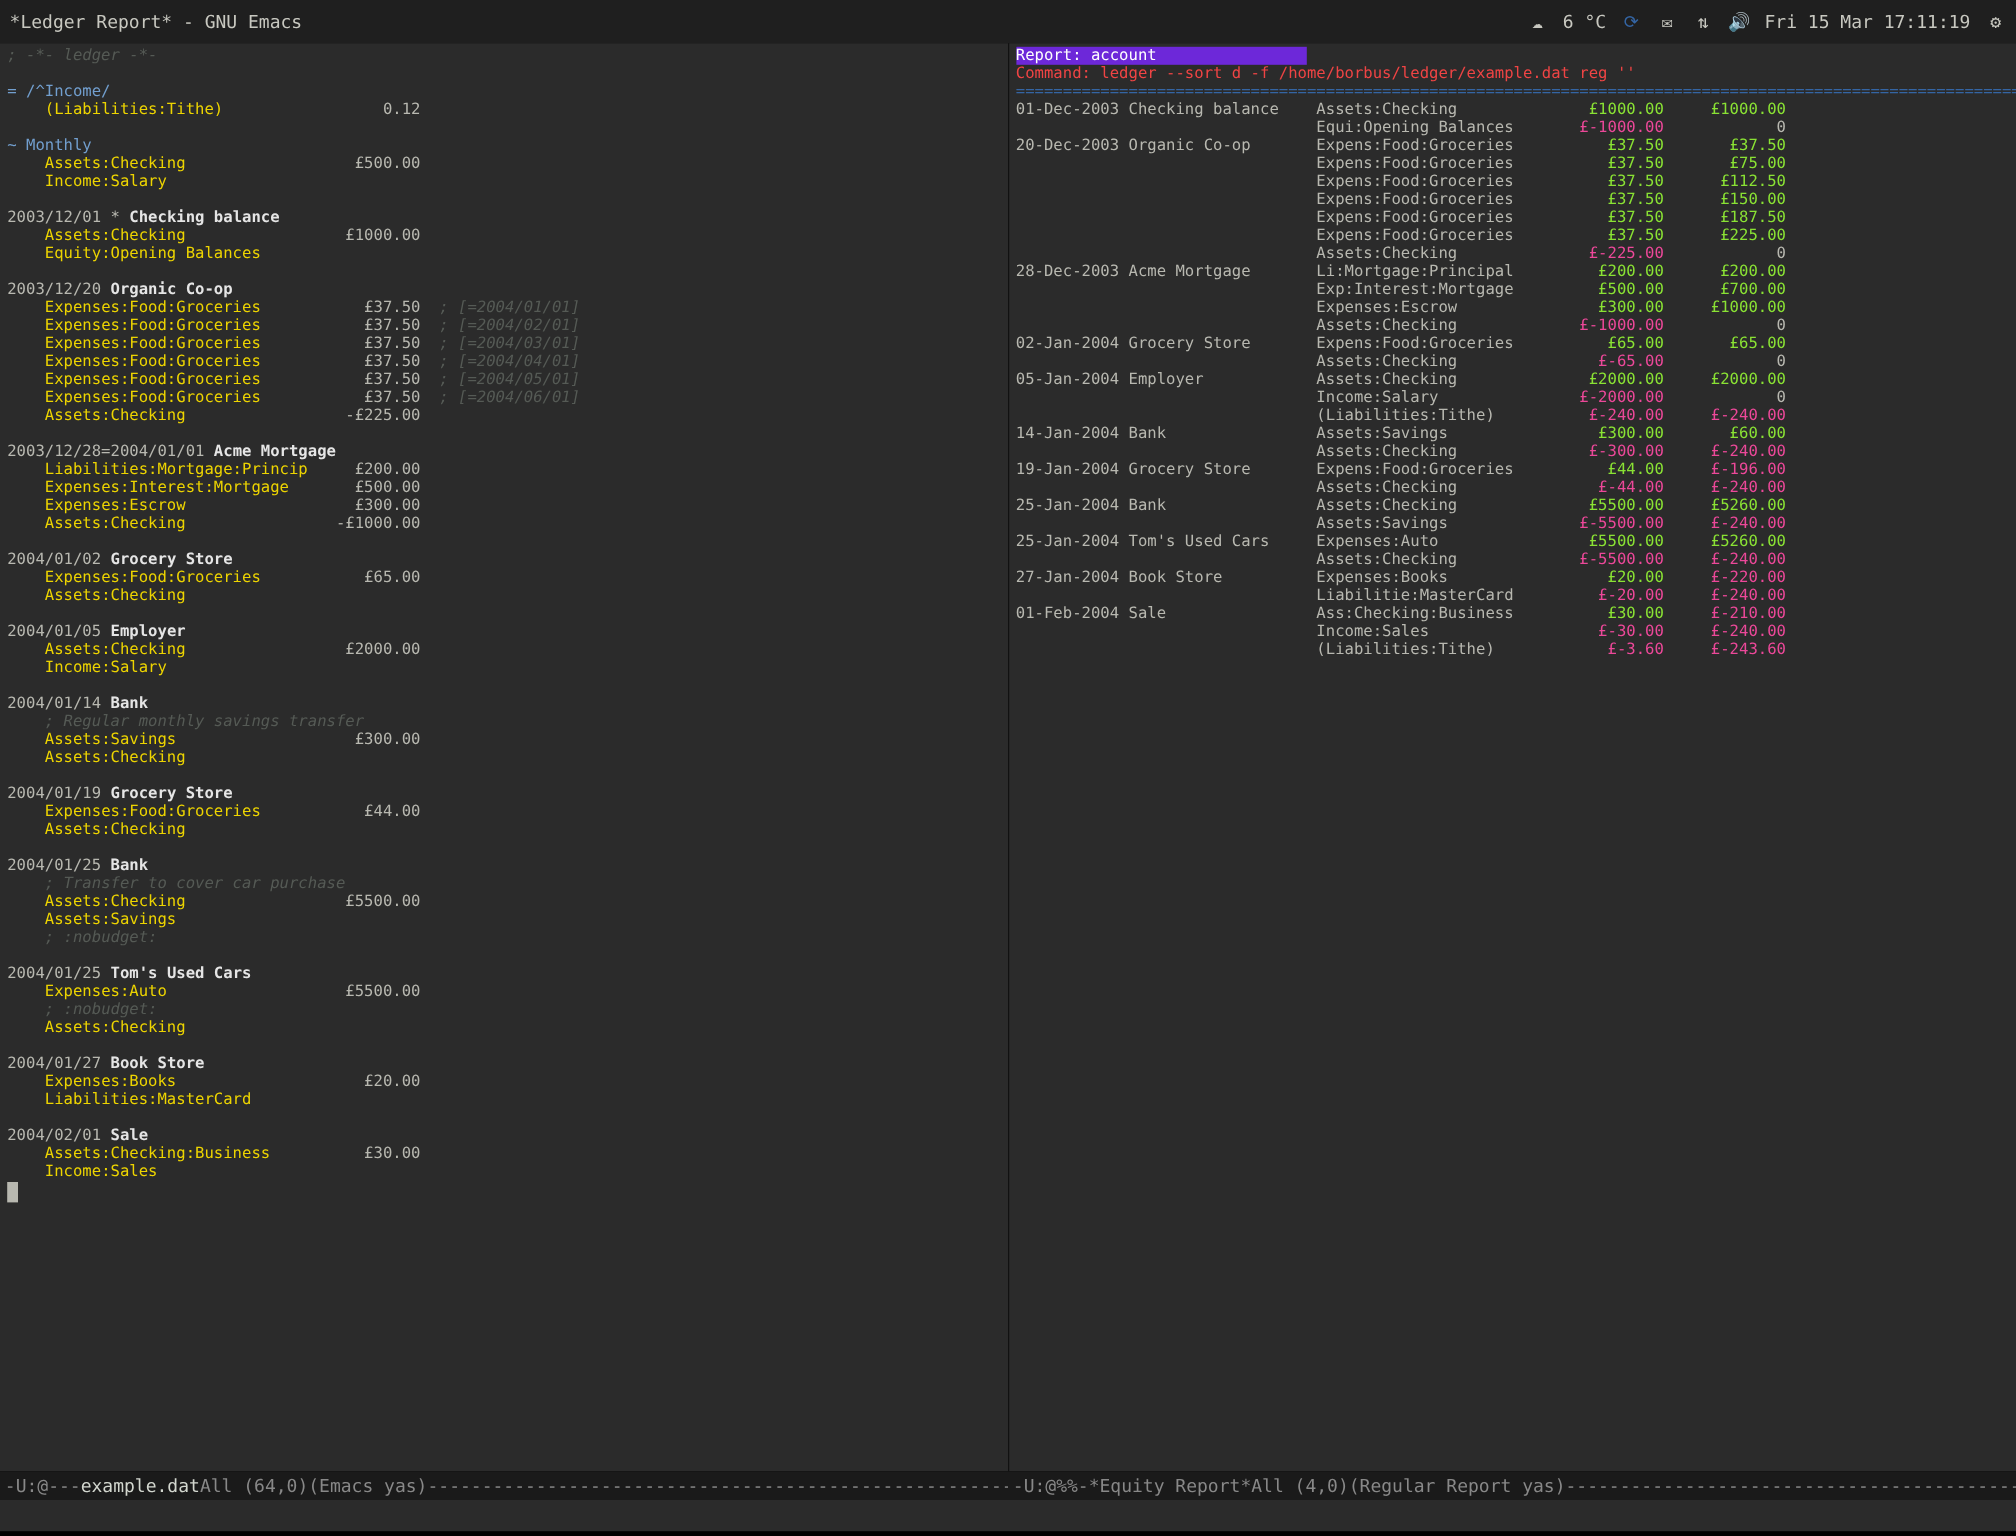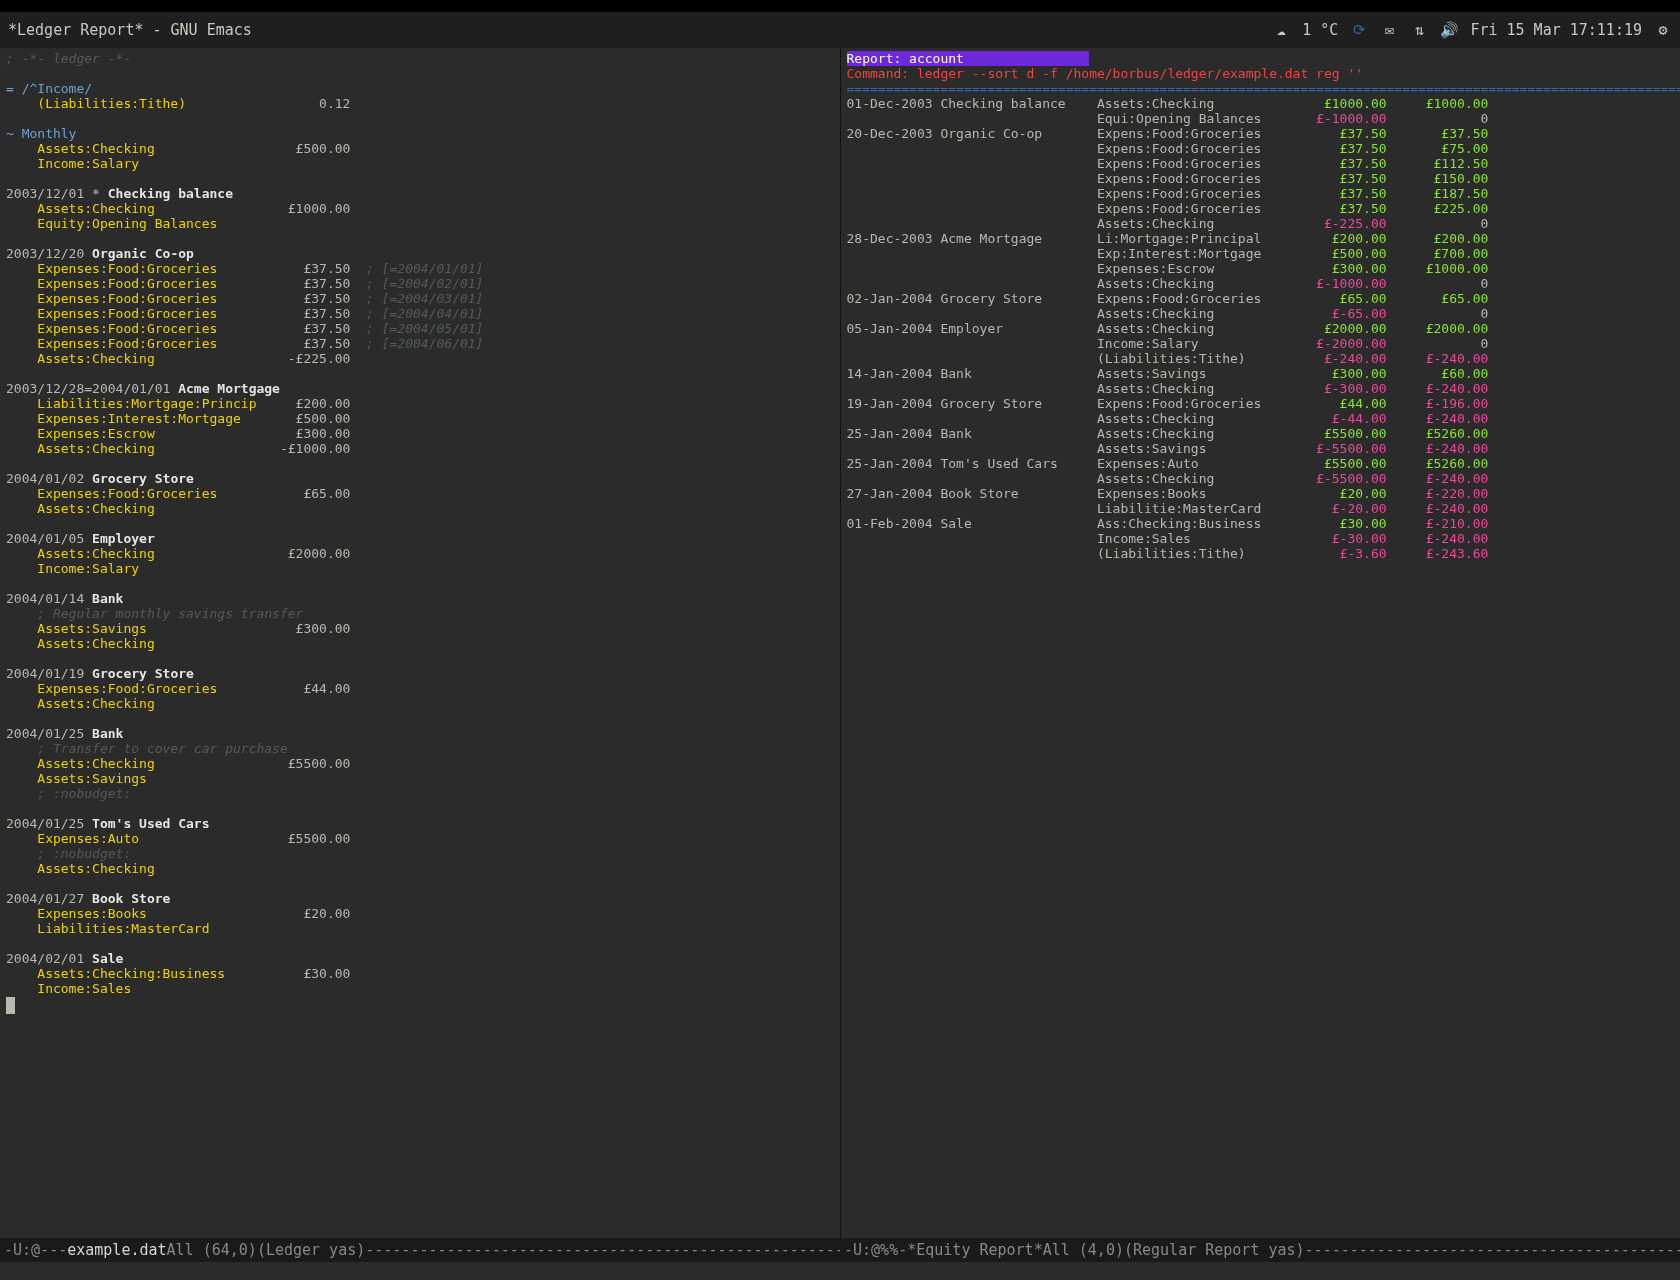--- a/index.html
+++ b/index.html
@@ -1,19 +1,19 @@
 <!DOCTYPE html>
 <html><head>
 <meta charset="utf-8">
 <style>
   html,body{margin:0;padding:0;width:1680px;height:1280px;overflow:hidden;
     background:#000;font-family:"DejaVu Sans Mono","Consolas",monospace;
     font-size:15px;color:#b8b8b0;}
   .topbar{height:36px;background:#1f1f1f;display:flex;align-items:center;
-    padding:0 8px;margin-top:12px;}
+    padding:0 8px;}
   .topbar .title{color:#c8c8c0;}
   .topbar .spacer{flex:1;}
   .topbar .tray{display:flex;align-items:center;gap:12px;color:#c8c8c0;}
   .ico{display:inline-flex;width:18px;height:18px;align-items:center;
     justify-content:center;font-size:15px;}
   .panes{display:flex;height:1190px;background:#2b2b2b;}
   .pane{flex:1;position:relative;overflow:hidden;}
   .pane.left{border-right:1px solid #111;}
   .buf{padding:4px 6px;line-height:1.0;white-space:pre;
     font-family:"DejaVu Sans Mono","Consolas",monospace;font-size:13px;}
@@ -40,21 +40,21 @@
   .ln{display:block;height:15px;}
 </style>
 </head>
 <body>
 
 <div class="topbar">
   <span class="title">*Ledger Report* - GNU Emacs</span>
   <span class="spacer"></span>
   <div class="tray">
     <span class="ico">☁</span>
-    <span>1 °C</span>
+    <span>6 °C</span>
     <span class="ico" style="color:#3465a4">⟳</span>
     <span class="ico">✉</span>
     <span class="ico">⇅</span>
     <span class="ico">🔊</span>
     <span>Fri 15 Mar 17:11:19</span>
     <span class="ico">⚙</span>
   </div>
 </div>
 
 <div class="panes">
@@ -64,21 +64,21 @@
   <div class="pane">
     <div class="buf" id="right-buf"><span class="ln"><span class="hdr hl">Report: account                </span></span><span class="ln"><span class="hdr">Command: ledger --sort d -f /home/borbus/ledger/example.dat reg ''</span></span><span class="ln"><span class="rule">==============================================================================================================</span></span><span class="ln">01-Dec-2003 Checking balance    Assets:Checking         <span class="pos">     £1000.00</span><span class="pos">     £1000.00</span></span><span class="ln">                                Equi:Opening Balances   <span class="neg">    £-1000.00</span><span class="amt">            0</span></span><span class="ln">20-Dec-2003 Organic Co-op       Expens:Food:Groceries   <span class="pos">       £37.50</span><span class="pos">       £37.50</span></span><span class="ln">                                Expens:Food:Groceries   <span class="pos">       £37.50</span><span class="pos">       £75.00</span></span><span class="ln">                                Expens:Food:Groceries   <span class="pos">       £37.50</span><span class="pos">      £112.50</span></span><span class="ln">                                Expens:Food:Groceries   <span class="pos">       £37.50</span><span class="pos">      £150.00</span></span><span class="ln">                                Expens:Food:Groceries   <span class="pos">       £37.50</span><span class="pos">      £187.50</span></span><span class="ln">                                Expens:Food:Groceries   <span class="pos">       £37.50</span><span class="pos">      £225.00</span></span><span class="ln">                                Assets:Checking         <span class="neg">     £-225.00</span><span class="amt">            0</span></span><span class="ln">28-Dec-2003 Acme Mortgage       Li:Mortgage:Principal   <span class="pos">      £200.00</span><span class="pos">      £200.00</span></span><span class="ln">                                Exp:Interest:Mortgage   <span class="pos">      £500.00</span><span class="pos">      £700.00</span></span><span class="ln">                                Expenses:Escrow         <span class="pos">      £300.00</span><span class="pos">     £1000.00</span></span><span class="ln">                                Assets:Checking         <span class="neg">    £-1000.00</span><span class="amt">            0</span></span><span class="ln">02-Jan-2004 Grocery Store       Expens:Food:Groceries   <span class="pos">       £65.00</span><span class="pos">       £65.00</span></span><span class="ln">                                Assets:Checking         <span class="neg">      £-65.00</span><span class="amt">            0</span></span><span class="ln">05-Jan-2004 Employer            Assets:Checking         <span class="pos">     £2000.00</span><span class="pos">     £2000.00</span></span><span class="ln">                                Income:Salary           <span class="neg">    £-2000.00</span><span class="amt">            0</span></span><span class="ln">                                (Liabilities:Tithe)     <span class="neg">     £-240.00</span><span class="neg">     £-240.00</span></span><span class="ln">14-Jan-2004 Bank                Assets:Savings          <span class="pos">      £300.00</span><span class="pos">       £60.00</span></span><span class="ln">                                Assets:Checking         <span class="neg">     £-300.00</span><span class="neg">     £-240.00</span></span><span class="ln">19-Jan-2004 Grocery Store       Expens:Food:Groceries   <span class="pos">       £44.00</span><span class="neg">     £-196.00</span></span><span class="ln">                                Assets:Checking         <span class="neg">      £-44.00</span><span class="neg">     £-240.00</span></span><span class="ln">25-Jan-2004 Bank                Assets:Checking         <span class="pos">     £5500.00</span><span class="pos">     £5260.00</span></span><span class="ln">                                Assets:Savings          <span class="neg">    £-5500.00</span><span class="neg">     £-240.00</span></span><span class="ln">25-Jan-2004 Tom's Used Cars     Expenses:Auto           <span class="pos">     £5500.00</span><span class="pos">     £5260.00</span></span><span class="ln">                                Assets:Checking         <span class="neg">    £-5500.00</span><span class="neg">     £-240.00</span></span><span class="ln">27-Jan-2004 Book Store          Expenses:Books          <span class="pos">       £20.00</span><span class="neg">     £-220.00</span></span><span class="ln">                                Liabilitie:MasterCard   <span class="neg">      £-20.00</span><span class="neg">     £-240.00</span></span><span class="ln">01-Feb-2004 Sale                Ass:Checking:Business   <span class="pos">       £30.00</span><span class="neg">     £-210.00</span></span><span class="ln">                                Income:Sales            <span class="neg">      £-30.00</span><span class="neg">     £-240.00</span></span><span class="ln">                                (Liabilities:Tithe)     <span class="neg">       £-3.60</span><span class="neg">     £-243.60</span></span></div>
   </div>
 </div>
 
 <div class="modelines">
   <div class="modeline active">
     <span>-U:@---  </span>
     <span class="bufn">example.dat</span>
     <span>   All (64,0)     </span>
-    <span>(Ledger yas)</span>
+    <span>(Emacs yas)</span>
     <span id="dash-l">------------------------------------------------------------------------------------------------------------------------</span>
   </div>
   <div class="modeline">
     <span>-U:@%%-  </span>
     <span class="bufn">*Equity Report*</span>
     <span>   All (4,0)      </span>
     <span>(Regular Report yas)</span>
     <span id="dash-r">------------------------------------------------------------------------------------------------------------------------</span>
   </div>
 </div>

